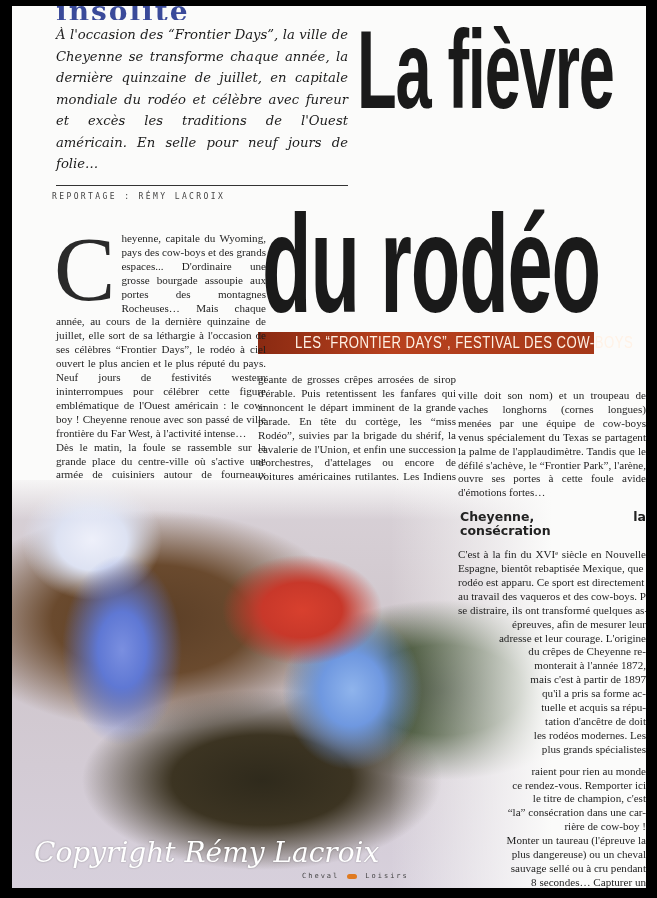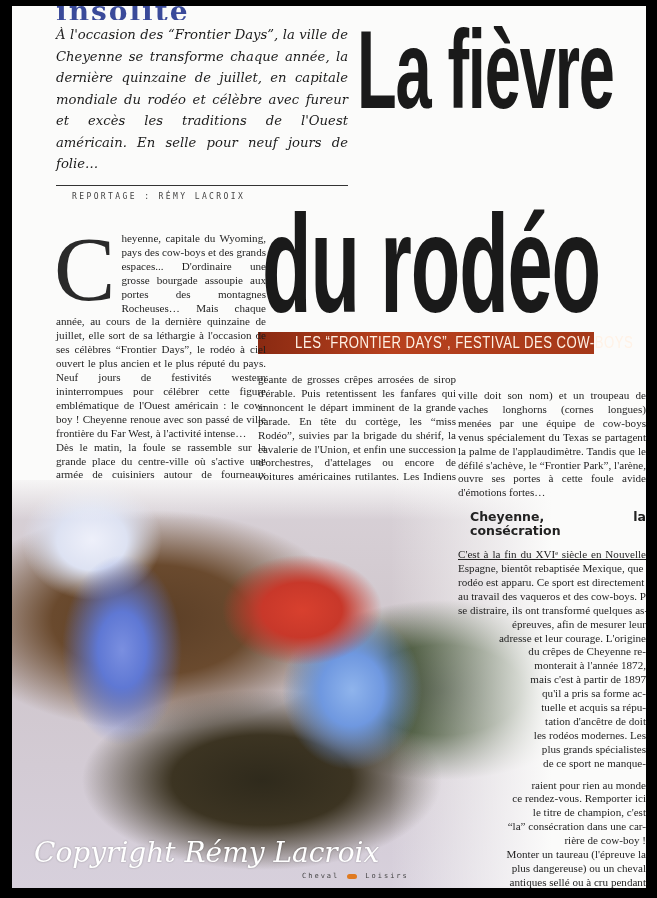--- a/index.html
+++ b/index.html
@@ -13,21 +13,21 @@
     font-weight:bold; font-size:28px; color:#3a4a9a; letter-spacing:2px;
     height:22px; overflow:hidden; line-height:28px;
   }
   .chapo {
     position:absolute; left:44px; top:18px; width:292px;
     font-family:"DejaVu Serif", serif; font-style:italic; font-size:13.2px;
     line-height:21.5px; color:#1c1c1c; text-align:justify;
   }
   .chapo-rule { position:absolute; left:44px; top:179px; width:292px; height:1px; background:#333; }
   .byline {
-    position:absolute; left:60px; top:186px; font-family:"DejaVu Sans Mono", monospace;
+    position:absolute; left:40px; top:186px; font-family:"DejaVu Sans Mono", monospace;
     font-size:8px; letter-spacing:2.4px; color:#444;
   }
   .title {
     position:absolute; font-family:"Liberation Sans", sans-serif; font-weight:bold;
     color:#1a1a1a; transform-origin:left top; white-space:nowrap; letter-spacing:-2px;
   }
   .title.l1 { left:345px; top:8px; font-size:112px; line-height:112px; transform:scaleX(0.58); }
   .title.l2 { left:250px; top:188px; font-size:140px; line-height:140px; transform:scaleX(0.58); }
   .banner {
     position:absolute; left:246px; top:326px; width:336px; height:22px;
@@ -42,21 +42,21 @@
   }
   .col1 { position:absolute; left:44px; top:226px; width:210px; }
   .dropcap {
     float:left; font-family:"Liberation Serif", serif; font-size:92px; line-height:70px;
     height:72px; margin:2px 6px 0 -2px; color:#2a2a2a;
   }
   .col2 { position:absolute; left:246px; top:367px; width:198px; }
   .col3 { position:absolute; left:446px; top:383px; width:188px; }
   .subhead {
     font-family:"DejaVu Sans", sans-serif; font-weight:bold; font-size:12.5px;
-    color:#222; margin:10px 0 10px 12px;
+    color:#222; margin:10px 0 10px 2px;
   }
   .photo {
     position:absolute; left:0; top:474px; width:540px; height:408px; overflow:hidden;
     background:
       radial-gradient(ellipse 80px 55px at 290px 130px, #d8402e 0%, #c8382a 50%, rgba(200,56,42,0) 100%),
       radial-gradient(ellipse 70px 80px at 340px 210px, #8fb4ec 0%, #6f98e0 45%, rgba(111,152,224,0) 100%),
       radial-gradient(ellipse 60px 95px at 110px 170px, #7a8fe0 0%, #5f78d4 40%, rgba(95,120,212,0) 100%),
       radial-gradient(ellipse 70px 60px at 80px 60px, #eef0fa 0%, #dde2f2 50%, rgba(221,226,242,0) 100%),
       radial-gradient(ellipse 180px 90px at 250px 300px, #2f2a1c 0%, #3c3422 50%, rgba(60,52,34,0) 100%),
       radial-gradient(ellipse 160px 90px at 430px 210px, #2c3a22 0%, #3a4a2c 50%, rgba(58,74,44,0) 100%),
@@ -112,44 +112,43 @@
 
   <div class="photo">
     <div class="photo-fade-top"></div>
     <div class="photo-fade"></div>
   </div>
 
   <div class="col3 body-text">
     <p style="margin:0">ville doit son nom) et un troupeau de vaches longhorns (cornes longues) menées par une équipe de cow-boys venus spécialement du Texas se partagent la palme de l'applaudimètre. Tandis que le défilé s'achève, le “Frontier Park”, l'arène, ouvre ses portes à cette foule avide d'émotions fortes…</p>
     <div class="subhead">Cheyenne, la consécration</div>
     <div id="col3-lines">
-        <div style="text-align: justify; text-align-last: justify; white-space: nowrap; text-decoration: underline;">C'est à la fin du XVIᵉ siècle en Nouvelle</div>
+        <div style="text-align: justify; text-align-last: justify; white-space: nowrap;">C'est à la fin du XVIᵉ siècle en Nouvelle</div>
         <div style="text-align: justify; text-align-last: justify; white-space: nowrap;">Espagne, bientôt rebaptisée Mexique, que le</div>
         <div style="text-align: justify; text-align-last: justify; white-space: nowrap;">rodéo est apparu. Ce sport est directement lié</div>
         <div style="text-align: justify; text-align-last: justify; white-space: nowrap;">au travail des vaqueros et des cow-boys. Pour</div>
         <div style="text-align: justify; text-align-last: justify; white-space: nowrap;">se distraire, ils ont transformé quelques as-</div>
         <div style="text-align: right; text-align-last: right; white-space: nowrap;">épreuves, afin de mesurer leur</div>
         <div style="text-align: right; text-align-last: right; white-space: nowrap;">adresse et leur courage. L'origine</div>
         <div style="text-align: right; text-align-last: right; white-space: nowrap;">du crêpes de Cheyenne re-</div>
         <div style="text-align: right; text-align-last: right; white-space: nowrap;">monterait à l'année 1872,</div>
         <div style="text-align-last: right; white-space: nowrap;">mais c'est à partir de 1897</div>
         <div style="text-align: right; text-align-last: right; white-space: nowrap;">qu'il a pris sa forme ac-</div>
         <div style="text-align: right; text-align-last: right; white-space: nowrap;">tuelle et acquis sa répu-</div>
         <div style="text-align: right; text-align-last: right; white-space: nowrap;">tation d'ancêtre de doit</div>
         <div style="text-align: right; text-align-last: right; white-space: nowrap;">les rodéos modernes. Les</div>
         <div style="text-align: right; text-align-last: right; white-space: nowrap;">plus grands spécialistes</div>
-        <div style="text-align: right; text-align-last: right; white-space: nowrap;">de ce sport ne manque-</div>
         <div style="text-align: right; text-align-last: right; white-space: nowrap; margin-top: 8px;">raient pour rien au monde</div>
         <div style="text-align: right; text-align-last: right; white-space: nowrap;">ce rendez-vous. Remporter ici</div>
         <div style="text-align: right; text-align-last: right; white-space: nowrap;">le titre de champion, c'est</div>
         <div style="text-align: right; text-align-last: right; white-space: nowrap;">“la” consécration dans une car-</div>
         <div style="text-align: left; text-align-last: right; white-space: nowrap;">rière de cow-boy !</div>
         <div style="text-align: right; text-align-last: right; white-space: nowrap;">Monter un taureau (l'épreuve la</div>
         <div style="text-align: right; text-align-last: right; white-space: nowrap;">plus dangereuse) ou un cheval</div>
-        <div style="text-align: right; text-align-last: right; white-space: nowrap;">antiques sellé ou à cru pendant</div>
+        <div style="text-align: right; text-align-last: right; white-space: nowrap;">sauvage sellé ou à cru pendant</div>
         <div style="text-align: right; text-align-last: right; white-space: nowrap;">8 secondes… Capturer un</div>
         <div style="text-align: right; text-align-last: right; white-space: nowrap; margin-top: 40px;">veau au lasso, le renverser</div>
       </div>
   </div>
 
   <div class="copyright">Copyright Rémy Lacroix</div>
 
   <div class="footer">
     <span>Cheval</span><span class="dot"></span><span>Loisirs</span>
   </div>

